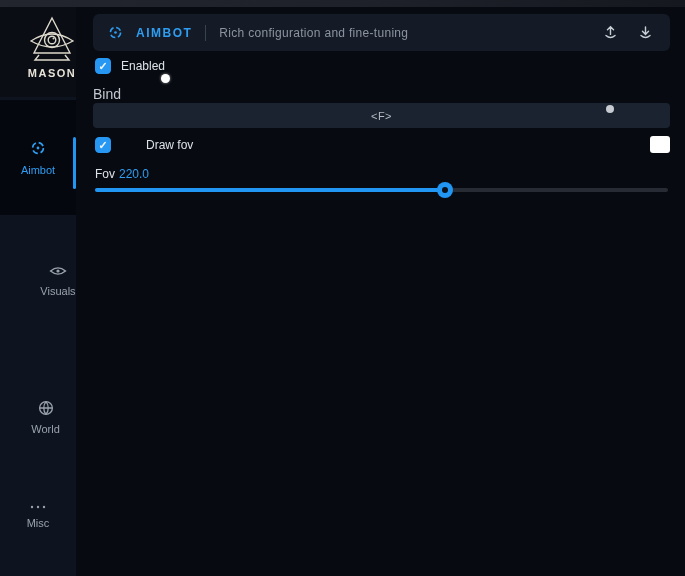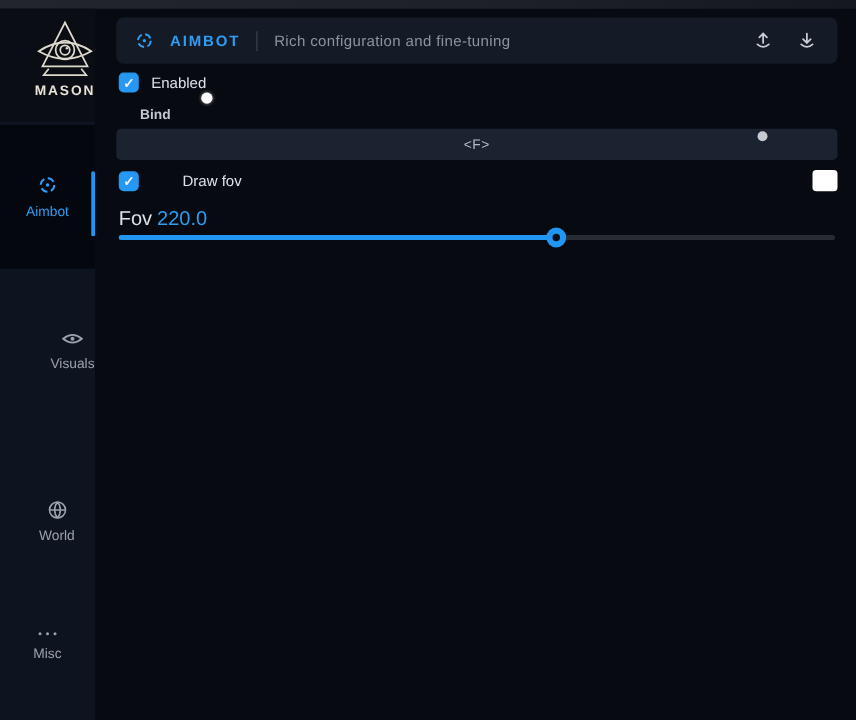--- a/index.html
+++ b/index.html
@@ -48,30 +48,30 @@
   .check-row { position:absolute; display:flex; align-items:center; gap:10px; }
   .row-enabled { left:19px; top:51px; }
   .row-drawfov { left:19px; top:130px;gap:35px; }
   .checkbox { width:16px; height:16px; border-radius:4px; background:#1b2330;
               border:1px solid #2b3442; cursor:pointer; position:relative; }
   .checkbox.checked { background:#2697f3; border-color:#2697f3; }
   .checkbox.checked::after { content:"✓"; position:absolute; left:2.5px; top:.5px;
               color:#eaf4fd; font-size:11px; font-weight:bold; }
   .check-label { font-size:12px; color:#dde2e8; }
 
-  .field-label { position:absolute; left:36px; top:79px; font-size:11px; color:#c3c9d0;font-weight:bold; }
+  .field-label { position:absolute; left:17px; top:79px; font-size:14px; color:#c3c9d0; }
   .bind-input { position:absolute; left:17px; top:96px; width:577px; height:25px;
                 background:#1b2330; border-radius:4px; display:flex; align-items:center;
                 justify-content:center; cursor:pointer; }
   .bind-input span { font-size:11px; color:#b4bbc4; letter-spacing:.5px; }
 
   .swatch { position:absolute; left:574px; top:129px; width:20px; height:17px;
             border-radius:3px; cursor:pointer; }
 
-  .fov-label { position:absolute; left:19px; top:160px; font-size:16px; color:#dde2e8; }
+  .fov-label { position:absolute; left:19px; top:160px; font-size:12px; color:#dde2e8; }
   .fov-label .val { color:#2e9df2; margin-left:4px; }
 
   .slider { position:absolute; left:19px; top:175px; width:573px; height:16px;
             cursor:pointer; }
   .slider .track { position:absolute; left:0; right:0; top:6px; height:4px;
                    border-radius:2px; background:#272c34; }
   .slider .fill { position:absolute; left:0; top:0; height:4px; border-radius:2px;
                   background:#2196f3; }
   .slider .thumb { position:absolute; top:0; width:16px; height:16px; border-radius:50%;
                    background:#2196f3; transform:translateX(-8px); }

